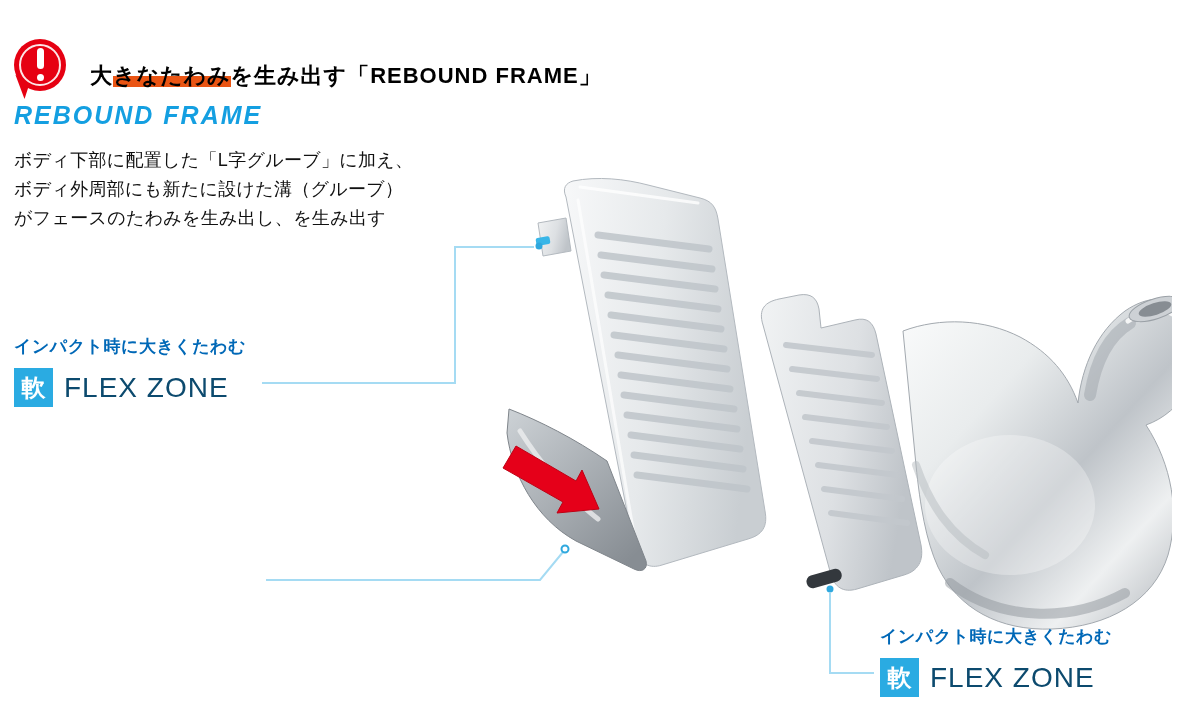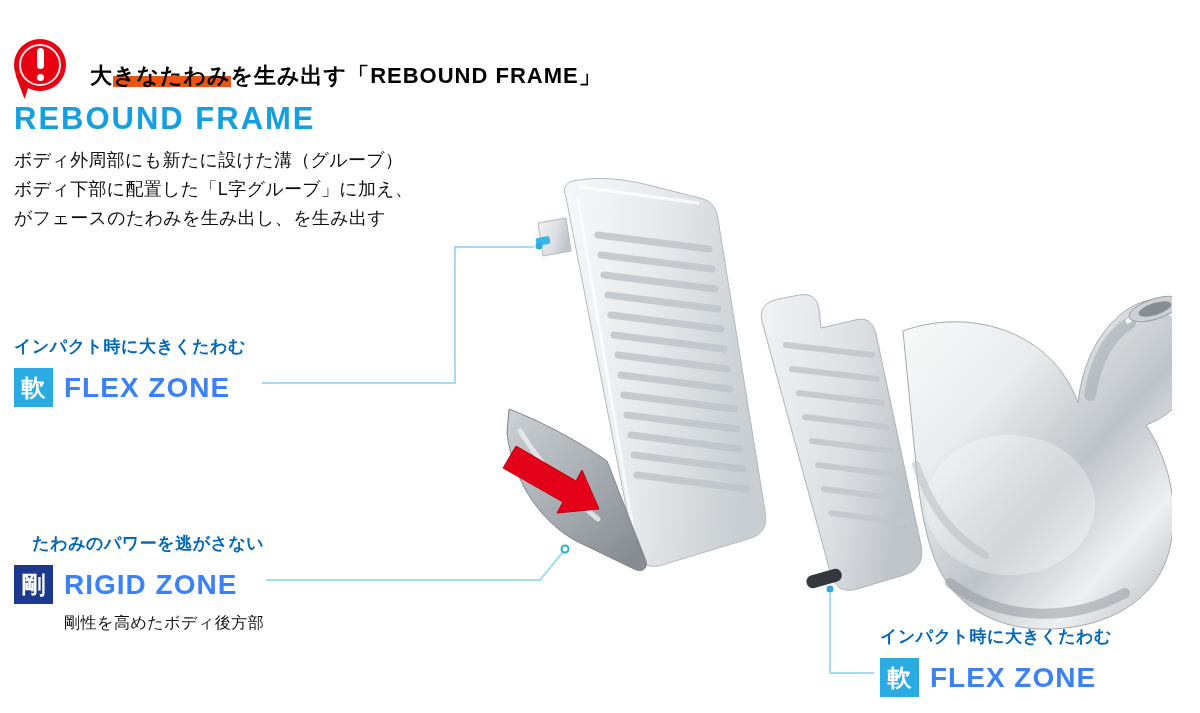--- a/index.html
+++ b/index.html
@@ -11,31 +11,31 @@
   .alert-icon .tail{position:absolute;left:4px;top:40px;width:0;height:0;
     border-top:20px solid #e60012;border-left:16px solid transparent;transform:rotate(18deg);}
   .alert-icon .bubble{position:absolute;left:6px;top:2px;width:52px;height:52px;background:#e60012;border-radius:50%;}
   .alert-icon .ring{position:absolute;left:5px;top:5px;right:5px;bottom:5px;border:2px solid rgba(255,255,255,.9);border-radius:50%;}
   .alert-icon .excl-bar{position:absolute;left:50%;top:9px;width:7px;height:21px;margin-left:-3.5px;background:#fff;border-radius:3.5px;}
   .alert-icon .excl-dot{position:absolute;left:50%;top:35px;width:7px;height:7px;margin-left:-3.5px;background:#fff;border-radius:50%;}
 
   
   .page-title{position:absolute;left:90px;top:26px;font-size:22px;font-weight:bold;color:#000;letter-spacing:1px;z-index:3;white-space:nowrap;}
   .page-title .hl{background:linear-gradient(transparent 50%, #ea5514 50%, #ea5514 96%, transparent 96%);}
-  .feature-heading{position:absolute;left:14px;top:66px;font-size:31px;font-weight:bold;color:#149fe1;letter-spacing:2px;z-index:3;}
+  .feature-heading{position:absolute;left:14px;top:66px;font-size:25px;font-weight:bold;color:#149fe1;letter-spacing:2px;z-index:3;font-style:italic;}
   .feature-description{position:absolute;left:14px;top:111px;font-size:18px;line-height:29px;color:#111;letter-spacing:0.3px;z-index:3;}
 
   
   .callout{position:absolute;z-index:3;}
-  .callout .tagline{font-size:17px;font-weight:bold;color:#0068b7;margin-bottom:10px;letter-spacing:0.5px;white-space:nowrap;text-align:right;}
+  .callout .tagline{font-size:17px;font-weight:bold;color:#0068b7;margin-bottom:10px;letter-spacing:0.5px;white-space:nowrap;}
   .zone-row{display:flex;align-items:center;gap:11px;}
   .badge{width:39px;height:39px;display:flex;align-items:center;justify-content:center;color:#fff;font-size:24px;font-weight:bold;flex:0 0 auto;}
   .badge.soft{background:#2aabe2;}
   .badge.rigid{background:#1b3a8f;}
-  .zone-name{font-size:28px;font-weight:bold;color:#3b82f6;letter-spacing:1px;white-space:nowrap;}
+  .zone-name{font-size:28px;font-weight:normal;color:#0c4a6e;letter-spacing:1px;white-space:nowrap;}
   .callout .caption{font-size:16px;color:#111;margin-top:9px;margin-left:50px;letter-spacing:0.5px;white-space:nowrap;}
   #callout-flex-outer{left:14px;top:300px;}
   #callout-rigid{left:14px;top:497px;}
   #callout-flex-l{left:880px;top:590px;}
   #callout-flex-l .caption{margin-left:48px;}
 
   .club-svg{position:absolute;left:0;top:0;z-index:1;}
   .bottom-bar{position:absolute;left:0;top:701px;width:990px;height:12px;background:#000;z-index:2;}
 </style>
 </head>
@@ -50,22 +50,22 @@
       <div class="excl-bar"></div>
       <div class="excl-dot"></div>
     </div>
   </div>
 
   <div class="page-title"><span>大</span><span class="hl">きなたわみ</span><span>を生み出す「REBOUND FRAME」</span></div>
 
   <div class="feature-heading">REBOUND FRAME</div>
 
   <div class="feature-description">
+    <div>ボディ下部に配置した「L字グルーブ」に加え、</div>
     <div>ボディ外周部にも新たに設けた溝（グルーブ）</div>
-    <div>ボディ下部に配置した「L字グルーブ」に加え、</div>
     <div>がフェースのたわみを生み出し、を生み出す</div>
   </div>
 
   <svg class="club-svg" width="1200" height="713" viewBox="0 0 1200 713">
     <defs>
       <linearGradient id="gFace" x1="0" y1="0" x2="1" y2="0.2">
         <stop offset="0" stop-color="#f7f8f9"></stop>
         <stop offset="0.5" stop-color="#e6e9eb"></stop>
         <stop offset="1" stop-color="#c9ced2"></stop>
       </linearGradient>
@@ -156,28 +156,20 @@
   </svg>
 
   <div class="callout" id="callout-flex-outer">
     <div class="tagline">インパクト時に大きくたわむ</div>
     <div class="zone-row">
       <span class="badge soft">軟</span>
       <span class="zone-name">FLEX ZONE</span>
     </div>
   </div>
 
-  <div class="callout" id="callout-rigid">
-    <div class="tagline">たわみのパワーを逃がさない</div>
-    <div class="zone-row">
-      <span class="badge rigid">剛</span>
-      <span class="zone-name">RIGID ZONE</span>
-    </div>
-    <div class="caption">剛性を高めたボディ後方部</div>
-  </div>
 
   <div class="callout" id="callout-flex-l">
     <div class="tagline">インパクト時に大きくたわむ</div>
     <div class="zone-row">
       <span class="badge soft">軟</span>
       <span class="zone-name">FLEX ZONE</span>
     </div>
   </div>
 
   <div class="bottom-bar"></div>

